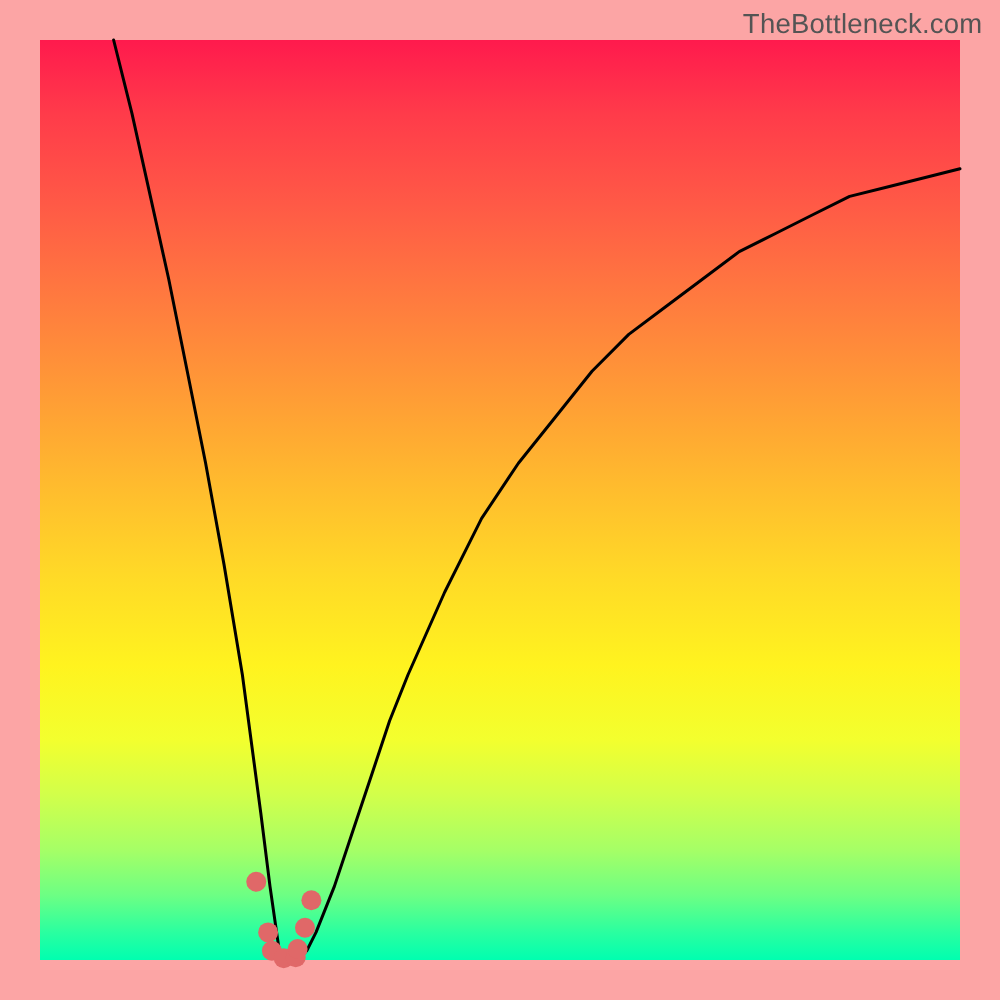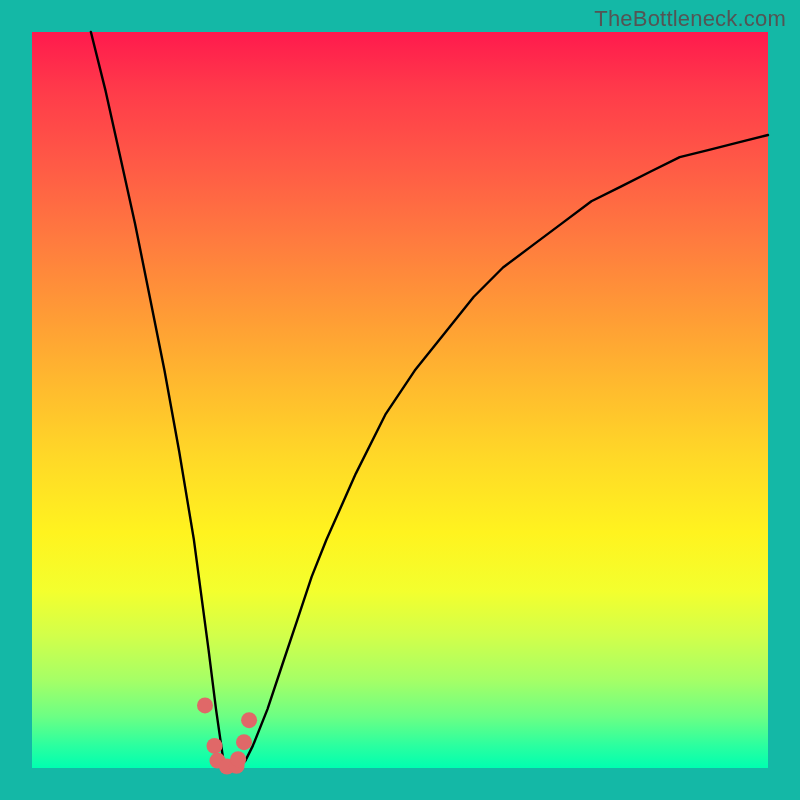--- a/index.html
+++ b/index.html
@@ -10,21 +10,21 @@
     background: #000;
     overflow: hidden;
     font-family: Arial, Helvetica, sans-serif;
   }
   .frame {
     position: absolute;
     top: 0;
     left: 0;
     width: 800px;
     height: 800px;
-    background: #14b8a6;
+    background: #fca5a5;
   }
   .plot {
     position: absolute;
     top: 32px;
     left: 32px;
     width: 736px;
     height: 736px;
     
     background: linear-gradient(
       to bottom,

